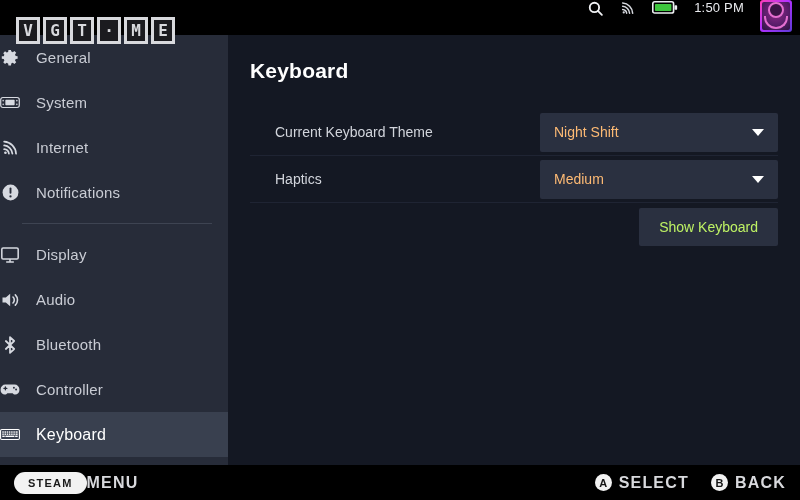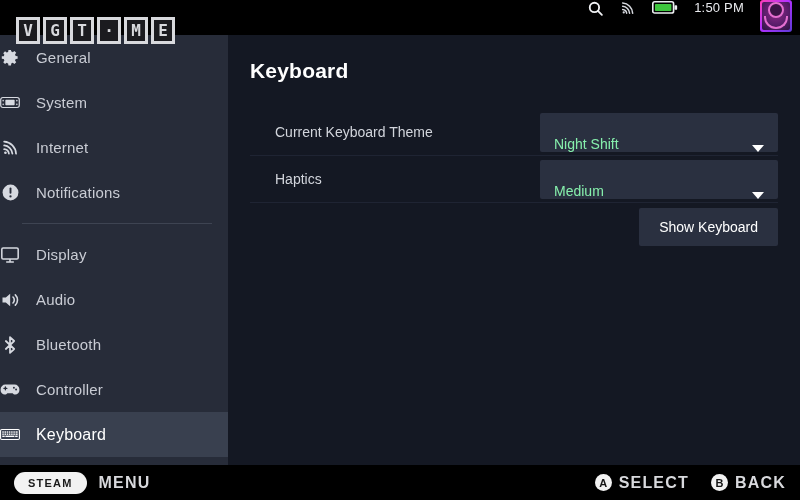--- a/index.html
+++ b/index.html
@@ -118,52 +118,52 @@
   }
   .row {
     height:47px;
     display:flex; align-items:center; justify-content:space-between;
     border-bottom:1px solid #1f2433;
   }
   .row-label { color:#d2d5dc; font-size:14px;margin-left:25px; }
   .dropdown {
     width:238px; height:39px;
     background:#2a3040;
-    display:flex; align-items:flex-end; justify-content:space-between;
+    display:flex; align-items:center; justify-content:space-between;
     padding:0 14px;
-    color:#86efac; font-size:14px;
+    color:#fdba74; font-size:14px;
     border-radius:2px;
   }
   .caret {
     width:0; height:0;
     border-left:6px solid transparent;
     border-right:6px solid transparent;
     border-top:7px solid #ffffff;
   }
   .row-button {
     height:47px;
     display:flex; align-items:center; justify-content:flex-end;
   }
   .btn {
     background:#2a3040;
-    color:#ffffff; font-size:14px;
+    color:#bef264; font-size:14px;
     padding:11px 20px;
     border-radius:2px;
     white-space:nowrap;
   }
 
   
   .bottombar {
     position:absolute; left:0; bottom:0;
     width:800px; height:35px;
     background:#000;
     display:flex; align-items:center;
     z-index:20;
   }
-  .bb-left { display:flex; align-items:center; gap:12px; padding-left:14px; }
+  .bb-left { display:flex; align-items:center; padding-left:14px; }
   .steam-pill {
     background:#f2f2f2; color:#1a1a1a;
     font-size:11px; font-weight:bold; letter-spacing:1.2px;
     padding:5px 14px; border-radius:11px;
   }
   .bb-text { color:#d8d9dd; font-size:16px; font-weight:bold; letter-spacing:1.2px; }
   .bb-right {
     position:absolute; right:14px;
     display:flex; align-items:center; gap:22px;
   }

